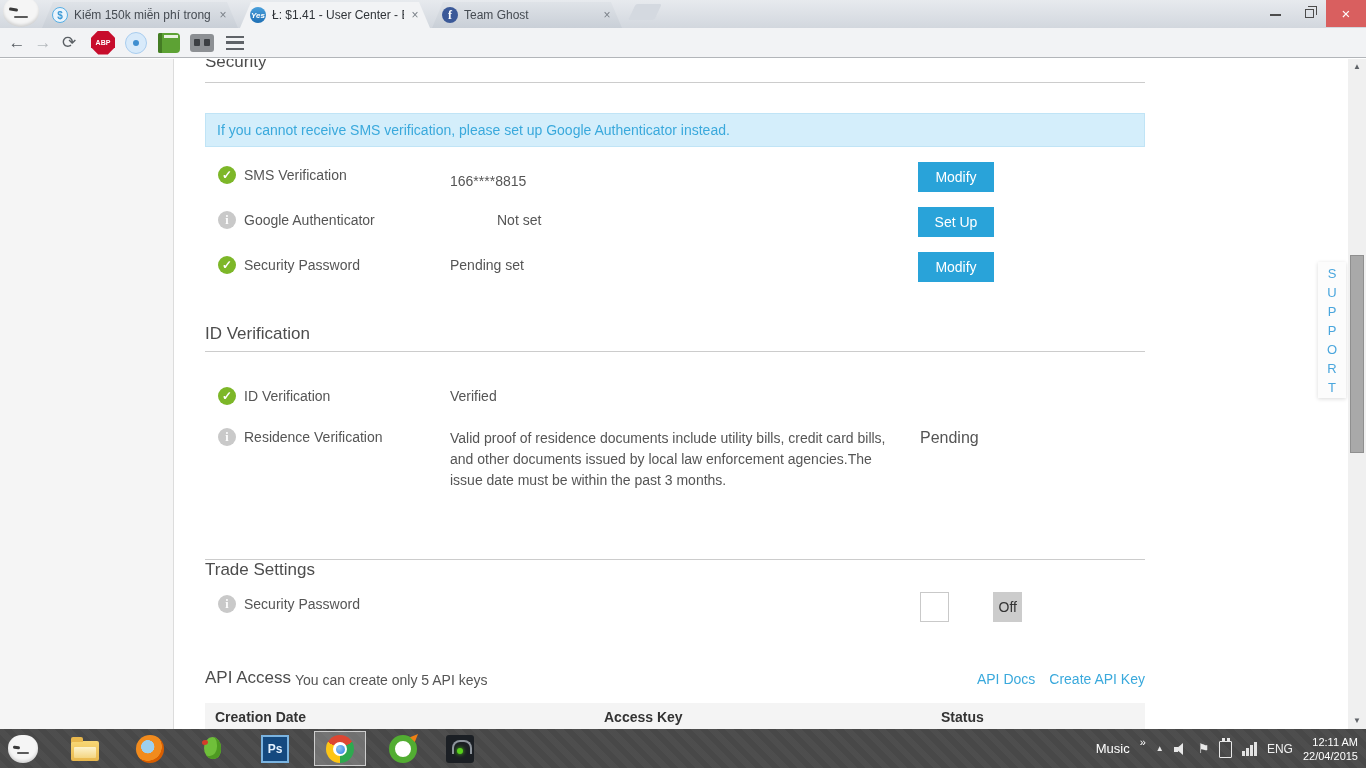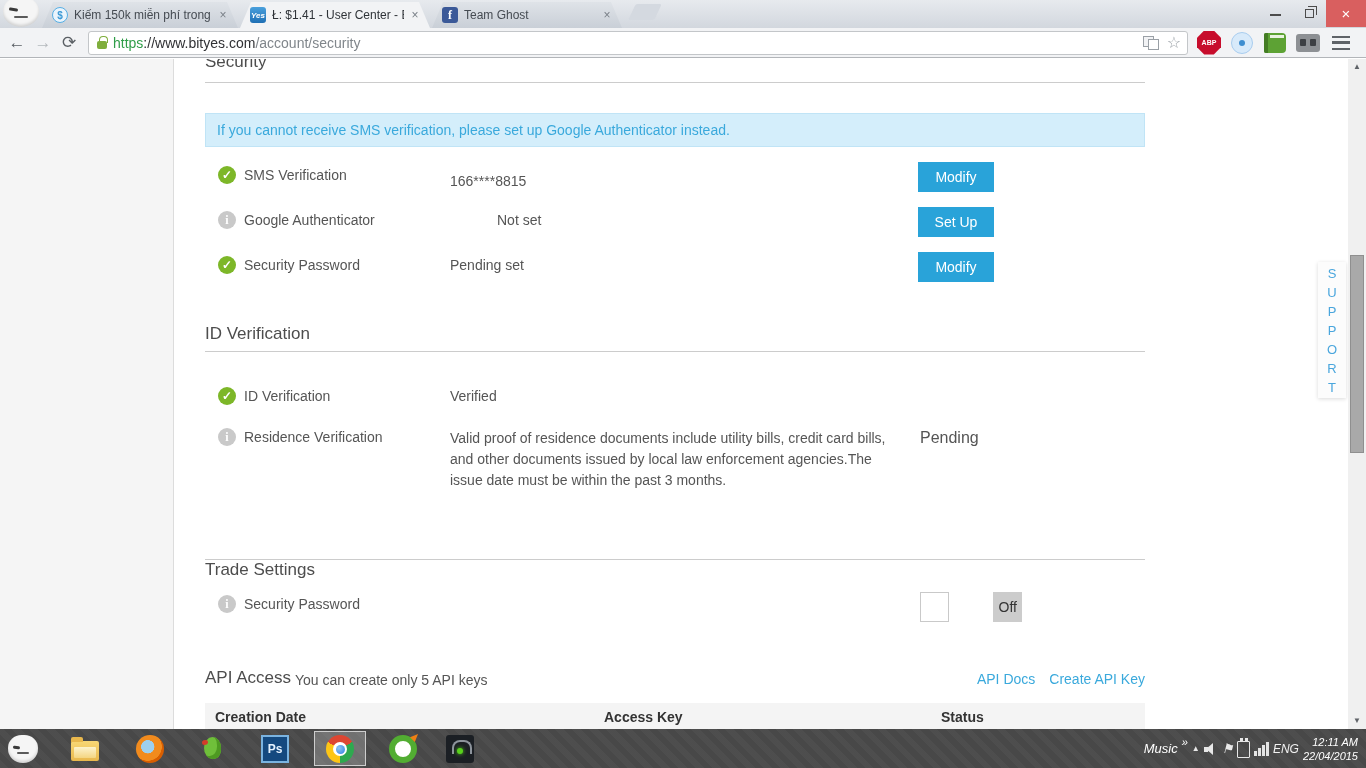--- a/index.html
+++ b/index.html
@@ -9,21 +9,21 @@
 
   
   .frame { left:0; top:0; width:1366px; height:28px; background:linear-gradient(#e7eaee,#d2d7de); }
   .tab { top:2px; height:26px; display:flex; align-items:center; padding:0 8px 0 10px;
          clip-path:polygon(11px 0, calc(100% - 11px) 0, 100% 100%, 0 100%); font-size:12px; color:#454b52; }
   .tab.inactive { background:linear-gradient(#dfe3e8,#c9cfd7); }
   .tab.active { background:#f2f3f5; color:#2f3338; z-index:3; }
   .tab-title { flex:1; white-space:nowrap; overflow:hidden; margin-left:6px; }
   .tab-close { width:14px; height:14px; margin-left:4px; color:#7a8088; font-size:12px; line-height:14px; text-align:center; }
   .tab-close::after{ content:"×"; }
-  .fav { width:16px; height:16px; flex:0 0 16px; display:flex; align-items:center; justify-content:center; border-radius:3px; font-weight:bold; }
+  .fav { width:16px; height:16px; flex:0 0 16px; display:flex; align-items:center; justify-content:center; border-radius:8px; font-weight:bold; }
   .fav-dollar { border-radius:50%; background:#eaf4fc; border:1.5px solid #55aee4; color:#3d9ad6; font-size:10px; }
   .fav-bityes { background:linear-gradient(#4aa0dc,#1f6fb4); color:#fff; font-style:italic; font-size:8px; }
   .fav-fb { background:#3b5998; color:#fff; font-size:12px; font-family:"Liberation Serif",serif; }
   .newtab { left:632px; top:4px; width:26px; height:16px; background:#d4d9e0; transform:skewX(-25deg); border-radius:2px; }
   .winbtn { top:0; height:27px; display:flex; align-items:center; justify-content:center; }
   .glyph-min { width:11px; height:5px; border-bottom:2px solid #4c4c4c; }
   .glyph-restore { width:9px; height:9px; border:1.5px solid #4c4c4c; position:relative; }
   .glyph-restore::before { content:""; position:absolute; left:2px; top:-4px; width:8px; height:8px; border-top:1.5px solid #4c4c4c; border-right:1.5px solid #4c4c4c; }
   .btn-close { background:#d95f5f; color:#fff; font-size:15px; }
 
@@ -104,21 +104,21 @@
   .parrot::after { content:""; position:absolute; left:2px; top:5px; width:6px; height:5px; background:#d43c2a; border-radius:50% 40% 60% 40%; }
   .ps { width:28px; height:28px; background:#14497f; border:2px solid #7ab3e0; color:#e4f2ff; font-size:12px; font-weight:bold; display:flex; align-items:center; justify-content:center; }
   .chrome-logo { width:28px; height:28px; border-radius:50%; background:conic-gradient(from 60deg, #2ea94f 0 120deg, #fdc515 0 240deg, #dd4632 0 360deg); position:relative; }
   .chrome-logo::before { content:""; position:absolute; left:7px; top:7px; width:14px; height:14px; border-radius:50%; background:#fff; }
   .chrome-logo::after { content:""; position:absolute; left:9.5px; top:9.5px; width:9px; height:9px; border-radius:50%; background:radial-gradient(circle at 35% 35%, #8ec6f5, #2f7de1); }
   .coccoc { width:28px; height:28px; border-radius:50%; background:#fff; border:6px solid #52ad32; position:relative; }
   .coccoc::after { content:""; position:absolute; right:-7px; top:-7px; width:8px; height:8px; background:#f07f13; clip-path:polygon(0 40%,100% 0,60% 100%); }
   .headset-app { width:28px; height:28px; background:#1b1f24; border-radius:3px; position:relative; }
   .headset-app::before { content:""; position:absolute; left:6px; top:5px; width:16px; height:12px; border:2.5px solid #8d949c; border-bottom:none; border-radius:8px 8px 0 0; }
   .headset-app::after { content:""; position:absolute; left:11px; top:13px; width:6px; height:6px; border-radius:50%; background:#58d11c; box-shadow:0 0 4px #58d11c; }
-  .tray { position:absolute; right:8px; top:0; height:39px; display:flex; align-items:center; gap:4px; color:#eee;font-style:italic; }
+  .tray { position:absolute; right:8px; top:0; height:39px; display:flex; align-items:center; gap:10px; color:#eee; }
   .music-label { font-size:13px; color:#fff; }
   .chev { font-size:11px; color:#fff; position:relative; top:-7px; }
   .tray-up { font-size:8px; color:#e8e8e8; }
   .speaker { width:14px; height:12px; position:relative; }
   .speaker::before { content:""; position:absolute; left:0; top:4px; width:4px; height:5px; background:#e8e8e8; }
   .speaker::after { content:""; position:absolute; left:2px; top:0; border-right:7px solid #e8e8e8; border-top:6px solid transparent; border-bottom:6px solid transparent; }
   .flag { font-size:13px; color:#e8e8e8; }
   .battery { width:13px; height:17px; border:1.5px solid #e8e8e8; border-radius:1px; position:relative; margin-top:2px; }
   .battery::before { content:""; position:absolute; left:2px; top:-4px; width:3px; height:3px; background:#e8e8e8; box-shadow:5px 0 0 #e8e8e8; }
   .bars { display:flex; align-items:flex-end; gap:1.5px; height:14px; }
@@ -162,26 +162,20 @@
       </div>
     <div class="abs winbtn btn-close" style="left:1326px; width:40px;">
         <span>×</span>
       </div>
   </div>
 
   <div class="abs toolbar">
     <span class="navbtn" style="margin-left:4px;">←</span>
     <span class="navbtn disabled">→</span>
     <span class="navbtn">⟳</span>
-    <div class="omnibox">
-      <span class="lock"></span>
-      <span class="url"><span class="scheme">https</span><span>://www.bityes.com</span><span class="path">/account/security</span></span>
-      <span class="translate-icon"></span>
-      <span class="star-icon">☆</span>
-    </div>
     <span class="ext">
         <span class="abp">ABP</span>
       </span>
     <span class="ext">
         <span class="bluecircle"></span>
       </span>
     <span class="ext">
         <span class="book"></span>
       </span>
     <span class="ext">

